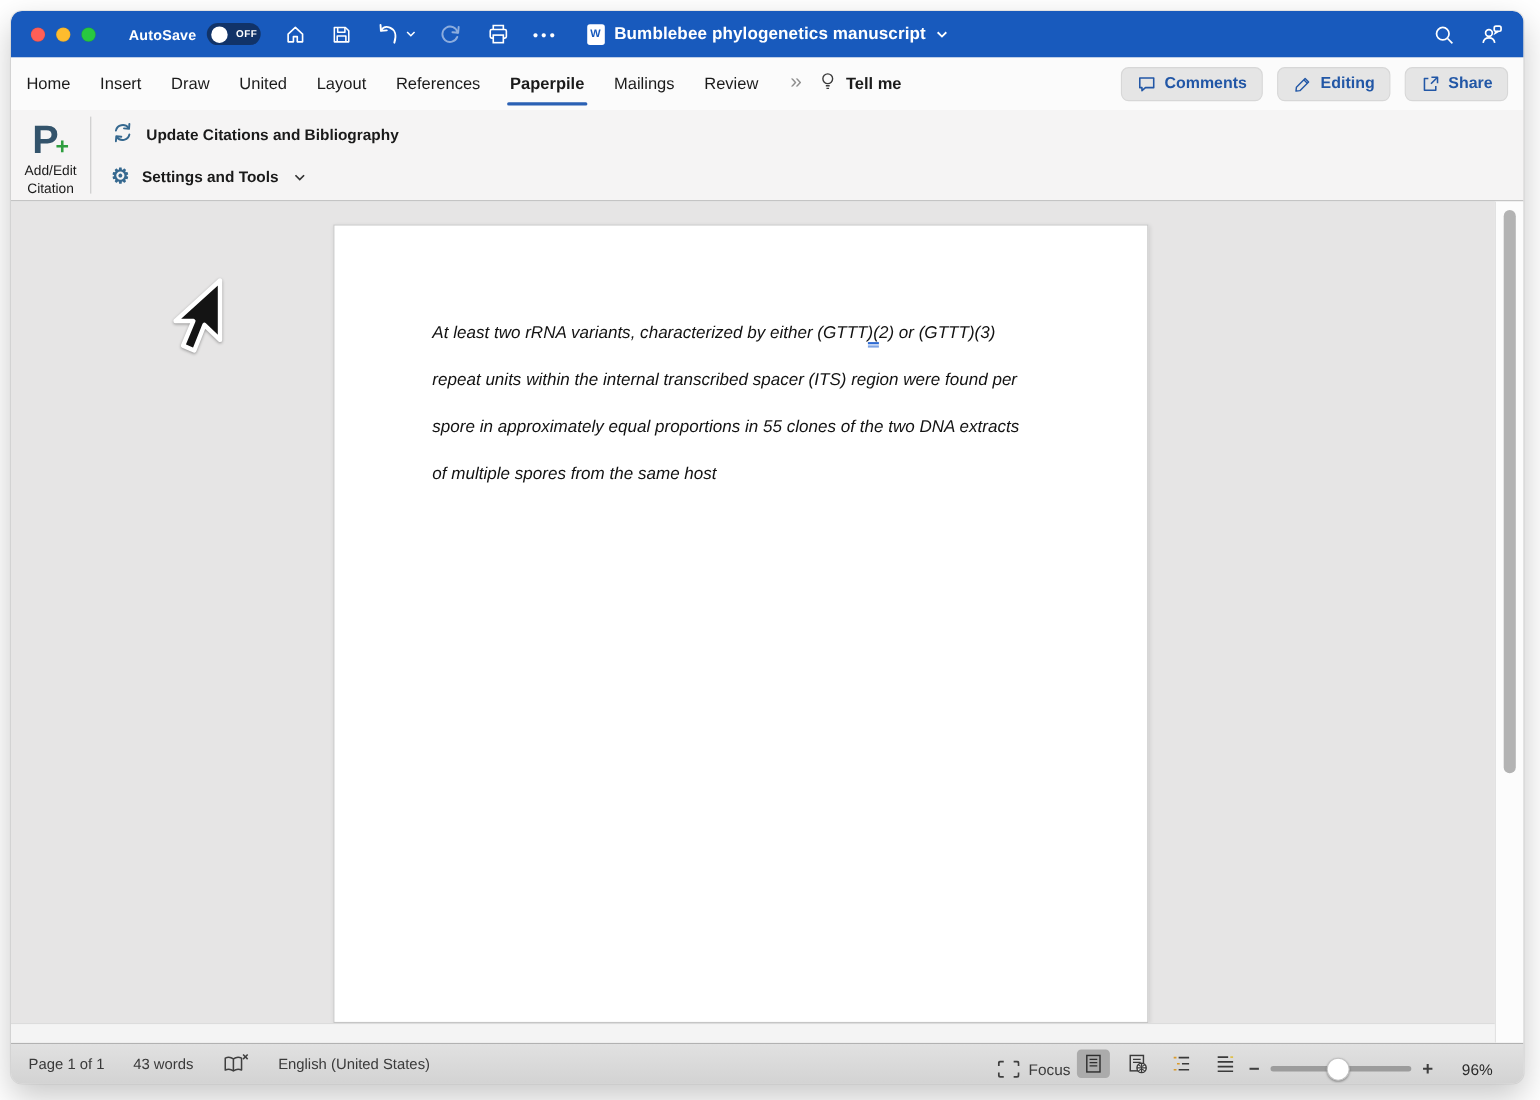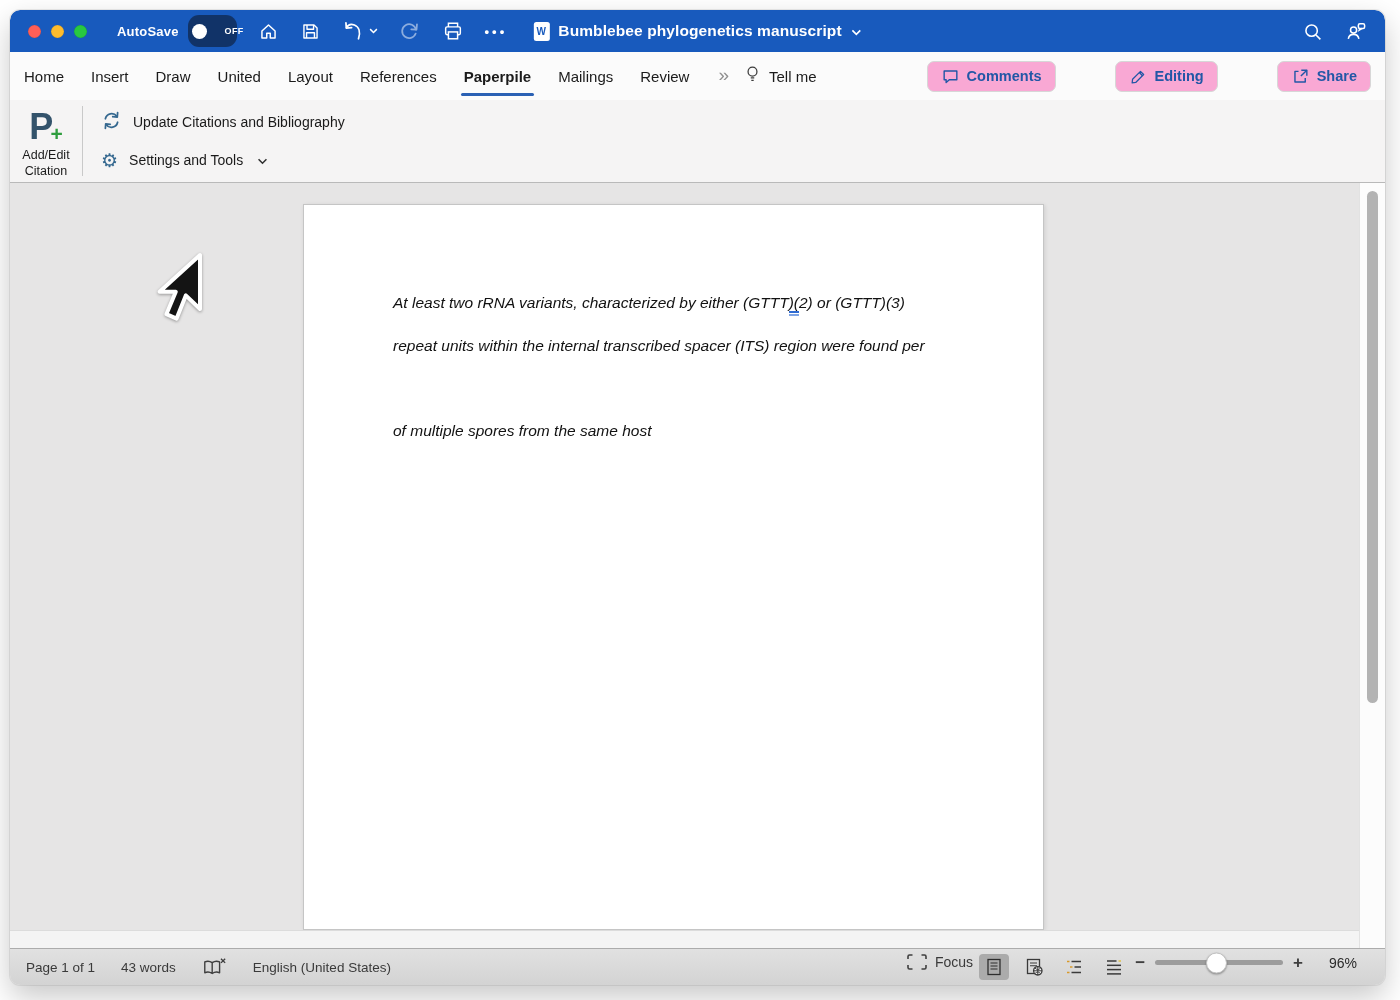--- a/index.html
+++ b/index.html
@@ -13,22 +13,22 @@
   
   .titlebar {
     position:relative; height:42px; background:#185abd; border-radius:10px 10px 0 0;
     display:flex; align-items:center; padding:0 18px; color:#fff;
   }
   .traffic { display:flex; gap:10px; align-items:center; }
   .tl { width:13px; height:13px; border-radius:50%; display:inline-block; box-shadow:inset 0 0 1px rgba(0,0,0,0.3); }
   .tl.red{ background:#ff5f57; } .tl.yellow{ background:#febc2e; } .tl.green{ background:#28c840; }
   .autosave { display:flex; align-items:center; margin-left:30px; gap:9px; }
   .as-label { font-size:13px; font-weight:600; letter-spacing:.2px; }
-  .as-toggle { width:49px; height:32px; border-radius:11px; background:rgba(12,20,34,0.55);
-    display:flex; align-items:center; padding:0 4px; gap:18px; cursor:pointer; }
+  .as-toggle { width:49px; height:20px; border-radius:11px; background:rgba(12,20,34,0.55);
+    display:flex; align-items:center; padding:0 4px; gap:8px; cursor:pointer; }
   .knob { width:15px; height:15px; border-radius:50%; background:#fff; flex:0 0 auto; }
   .off { font-size:9px; font-weight:700; color:#fff; letter-spacing:.4px; }
   .tbicon { margin-left:21px; display:flex; align-items:center; color:#fff; cursor:pointer; }
   .tbicon svg { display:block; }
   .tbicon.dim { opacity:.5; }
   .undo-wrap { display:flex; align-items:center; gap:5px; }
   .title-group { position:absolute; left:50%; top:0; height:100%; transform:translateX(-50%);
     display:flex; align-items:center; gap:9px; cursor:pointer; }
   .docicon { width:16px; height:19px; background:#fff; border-radius:2.5px;
     display:flex; align-items:center; justify-content:center; color:#185abd; font-weight:800; font-size:10px; }
@@ -36,37 +36,37 @@
   .tb-right { margin-left:auto; display:flex; align-items:center; }
   
   .tabrow { height:48px; background:#fbfbfb; display:flex; align-items:center; padding:0 14px; }
   .tab { position:relative; height:100%; display:flex; align-items:center; margin-right:27px;
     font-size:15px; color:#1b1b1b; cursor:pointer; white-space:nowrap; }
   .tab.active .tab-label { font-weight:700; }
   .tab .underline { position:absolute; left:-3px; right:-3px; bottom:4px; height:3.5px;
     background:#2b61b4; border-radius:2px; }
   .overflow { font-size:19px; color:#8f8f8f; margin:0 14px 2px 2px; cursor:pointer; }
   .tellme-wrap { display:flex; align-items:center; gap:7px; cursor:pointer; }
-  .tellme { font-size:15px; color:#1b1b1b; }
+  .tellme { font-size:15px; color:#1b1b1b;font-weight:bold; }
   .actions { margin-left:auto; display:flex; gap:13px; }
   .actions button { display:flex; align-items:center; gap:7px; height:31px; padding:0 13px;
-    background:#f9a8d4; border:1px solid #d7d7d7; border-radius:7px; color:#2257a6;
-    font-family:inherit; font-size:14.5px; font-weight:700; cursor:pointer;margin-left:46px; }
+    background:#e5e5e5; border:1px solid #d7d7d7; border-radius:7px; color:#2257a6;
+    font-family:inherit; font-size:14.5px; font-weight:700; cursor:pointer; }
   .actions button svg { display:block; }
   
   .ribbon { height:83px; background:#f5f4f4; border-bottom:1px solid #b9b9b9;
     display:flex; align-items:stretch; }
   .addedit { width:72px; display:flex; flex-direction:column; align-items:center;
     justify-content:flex-start; padding-top:5px; cursor:pointer; }
   .pplogo { display:flex; align-items:flex-end; height:40px; }
   .pp-p { font-size:36px; font-weight:800; color:#33536b; line-height:1; }
   .pp-plus { font-size:21px; font-weight:800; color:#2f9e3f; line-height:1; margin-left:-3px; margin-bottom:1px; }
   .ae-label { font-size:12.5px; color:#1a1a1a; text-align:center; line-height:1.25; margin-top:3px; }
   .ribbon-divider { width:1px; background:#c9c9c9; margin:6px 0; }
-  .ribbon-col { display:flex; flex-direction:column; justify-content:space-evenly; padding-left:18px; }
+  .ribbon-col { display:flex; flex-direction:column; justify-content:space-evenly; padding-left:18px;font-weight:bold; }
   .ribbon-item { display:flex; align-items:center; gap:11px; font-size:14px; color:#1a1a1a;
     cursor:pointer; height:32px; }
   .gear { font-size:19px; color:#35688f; line-height:1; }
   
   .docarea { position:relative; height:765px; background:#e6e5e5; overflow:hidden;font-style:italic; }
   .page { position:absolute; left:293px; top:21px; width:741px; height:726px;
     background:#fff; border:1px solid #c5c5c5; box-shadow:1px 1px 4px rgba(0,0,0,0.10); cursor:text; }
   .pline { position:absolute; left:89px; white-space:nowrap; font-size:15.5px; color:#121212; }
   .l1{ top:89px; } .l2{ top:132px; } .l3{ top:175px; } .l4{ top:217px; }
   .marked { position:relative; border-bottom:2px solid #2e6bd3; }
@@ -74,21 +74,21 @@
   .cursor-arrow { position:absolute; left:141px; top:68px; filter:drop-shadow(0 1px 1.5px rgba(0,0,0,0.35)); }
   .hstrip { position:absolute; left:0; right:26px; bottom:0; height:18px; background:#f4f4f4; border-top:1px solid #dcdcdc; }
   .vtrack { position:absolute; right:0; top:0; bottom:0; width:26px; background:#fcfcfc; border-left:1px solid #e2e2e2; }
   .vthumb { position:absolute; left:7px; top:8px; width:11px; height:512px; background:#b3b3b3; border-radius:6px; cursor:grab; }
   
   .statusbar { height:37px; background:linear-gradient(#e1e1e1,#d3d3d3); border-top:1px solid #acacac;
     border-radius:0 0 10px 10px; display:flex; align-items:center; padding:0 28px 0 16px;
     font-size:13.5px; color:#3a3a3a; }
   .sb-left { display:flex; align-items:center; gap:26px; }
   .sb-left > * { cursor:pointer; }
-  .sb-right { margin-left:auto; display:flex; align-items:flex-start; gap:6px; }
+  .sb-right { margin-left:auto; display:flex; align-items:flex-end; gap:6px; }
   .focus-grp { display:flex; align-items:center; gap:8px; cursor:pointer; font-size:14px; }
   .views { display:flex; align-items:center; gap:10px; }
   .view { width:30px; height:26px; display:flex; align-items:center; justify-content:center;
     border-radius:4px; cursor:pointer; }
   .view.selected { background:#ababab; }
   .zoomer { display:flex; align-items:center; gap:10px; }
   .zsign { font-size:17px; font-weight:700; color:#3f3f3f; cursor:pointer; line-height:1; }
   .ztrack { position:relative; width:128px; height:4.5px; background:#9c9c9c; border-radius:3px; cursor:pointer; }
   .zthumb { position:absolute; left:calc(48% - 10.5px); top:50%; transform:translateY(-50%);
     width:21px; height:21px; border-radius:50%; background:#fff; border:1px solid #c2c2c2;
@@ -285,20 +285,21 @@
             </svg>
         </span>
       </div>
     </div>
   </div>
 
   <div class="docarea">
     <div class="page">
       <div class="pline l1"><span>At least two rRNA variants, characterized by either (GTTT</span><span class="marked">)(</span><span>2) or (GTTT)(3)</span></div>
       <div class="pline l2">repeat units within the internal transcribed spacer (ITS) region were found per</div>
+      <div class="pline l3">spore in approximately equal proportions in 55 clones of the two DNA extracts</div>
       <div class="pline l4">of multiple spores from the same host</div>
     </div>
     <div class="cursor-arrow">
       <svg width="52" height="78" viewBox="0 0 26 38" style="transform:scaleX(-1);">
         <polygon points="1.5,1.5 1.5,28.5 8.6,21.7 13.2,33.3 18.3,31.1 13.6,19.9 21.7,19.9" fill="#141414" stroke="#ffffff" stroke-width="2" stroke-linejoin="round"></polygon>
       </svg>
     </div>
     <div class="hstrip"></div>
     <div class="vtrack">
       <div class="vthumb"></div>

